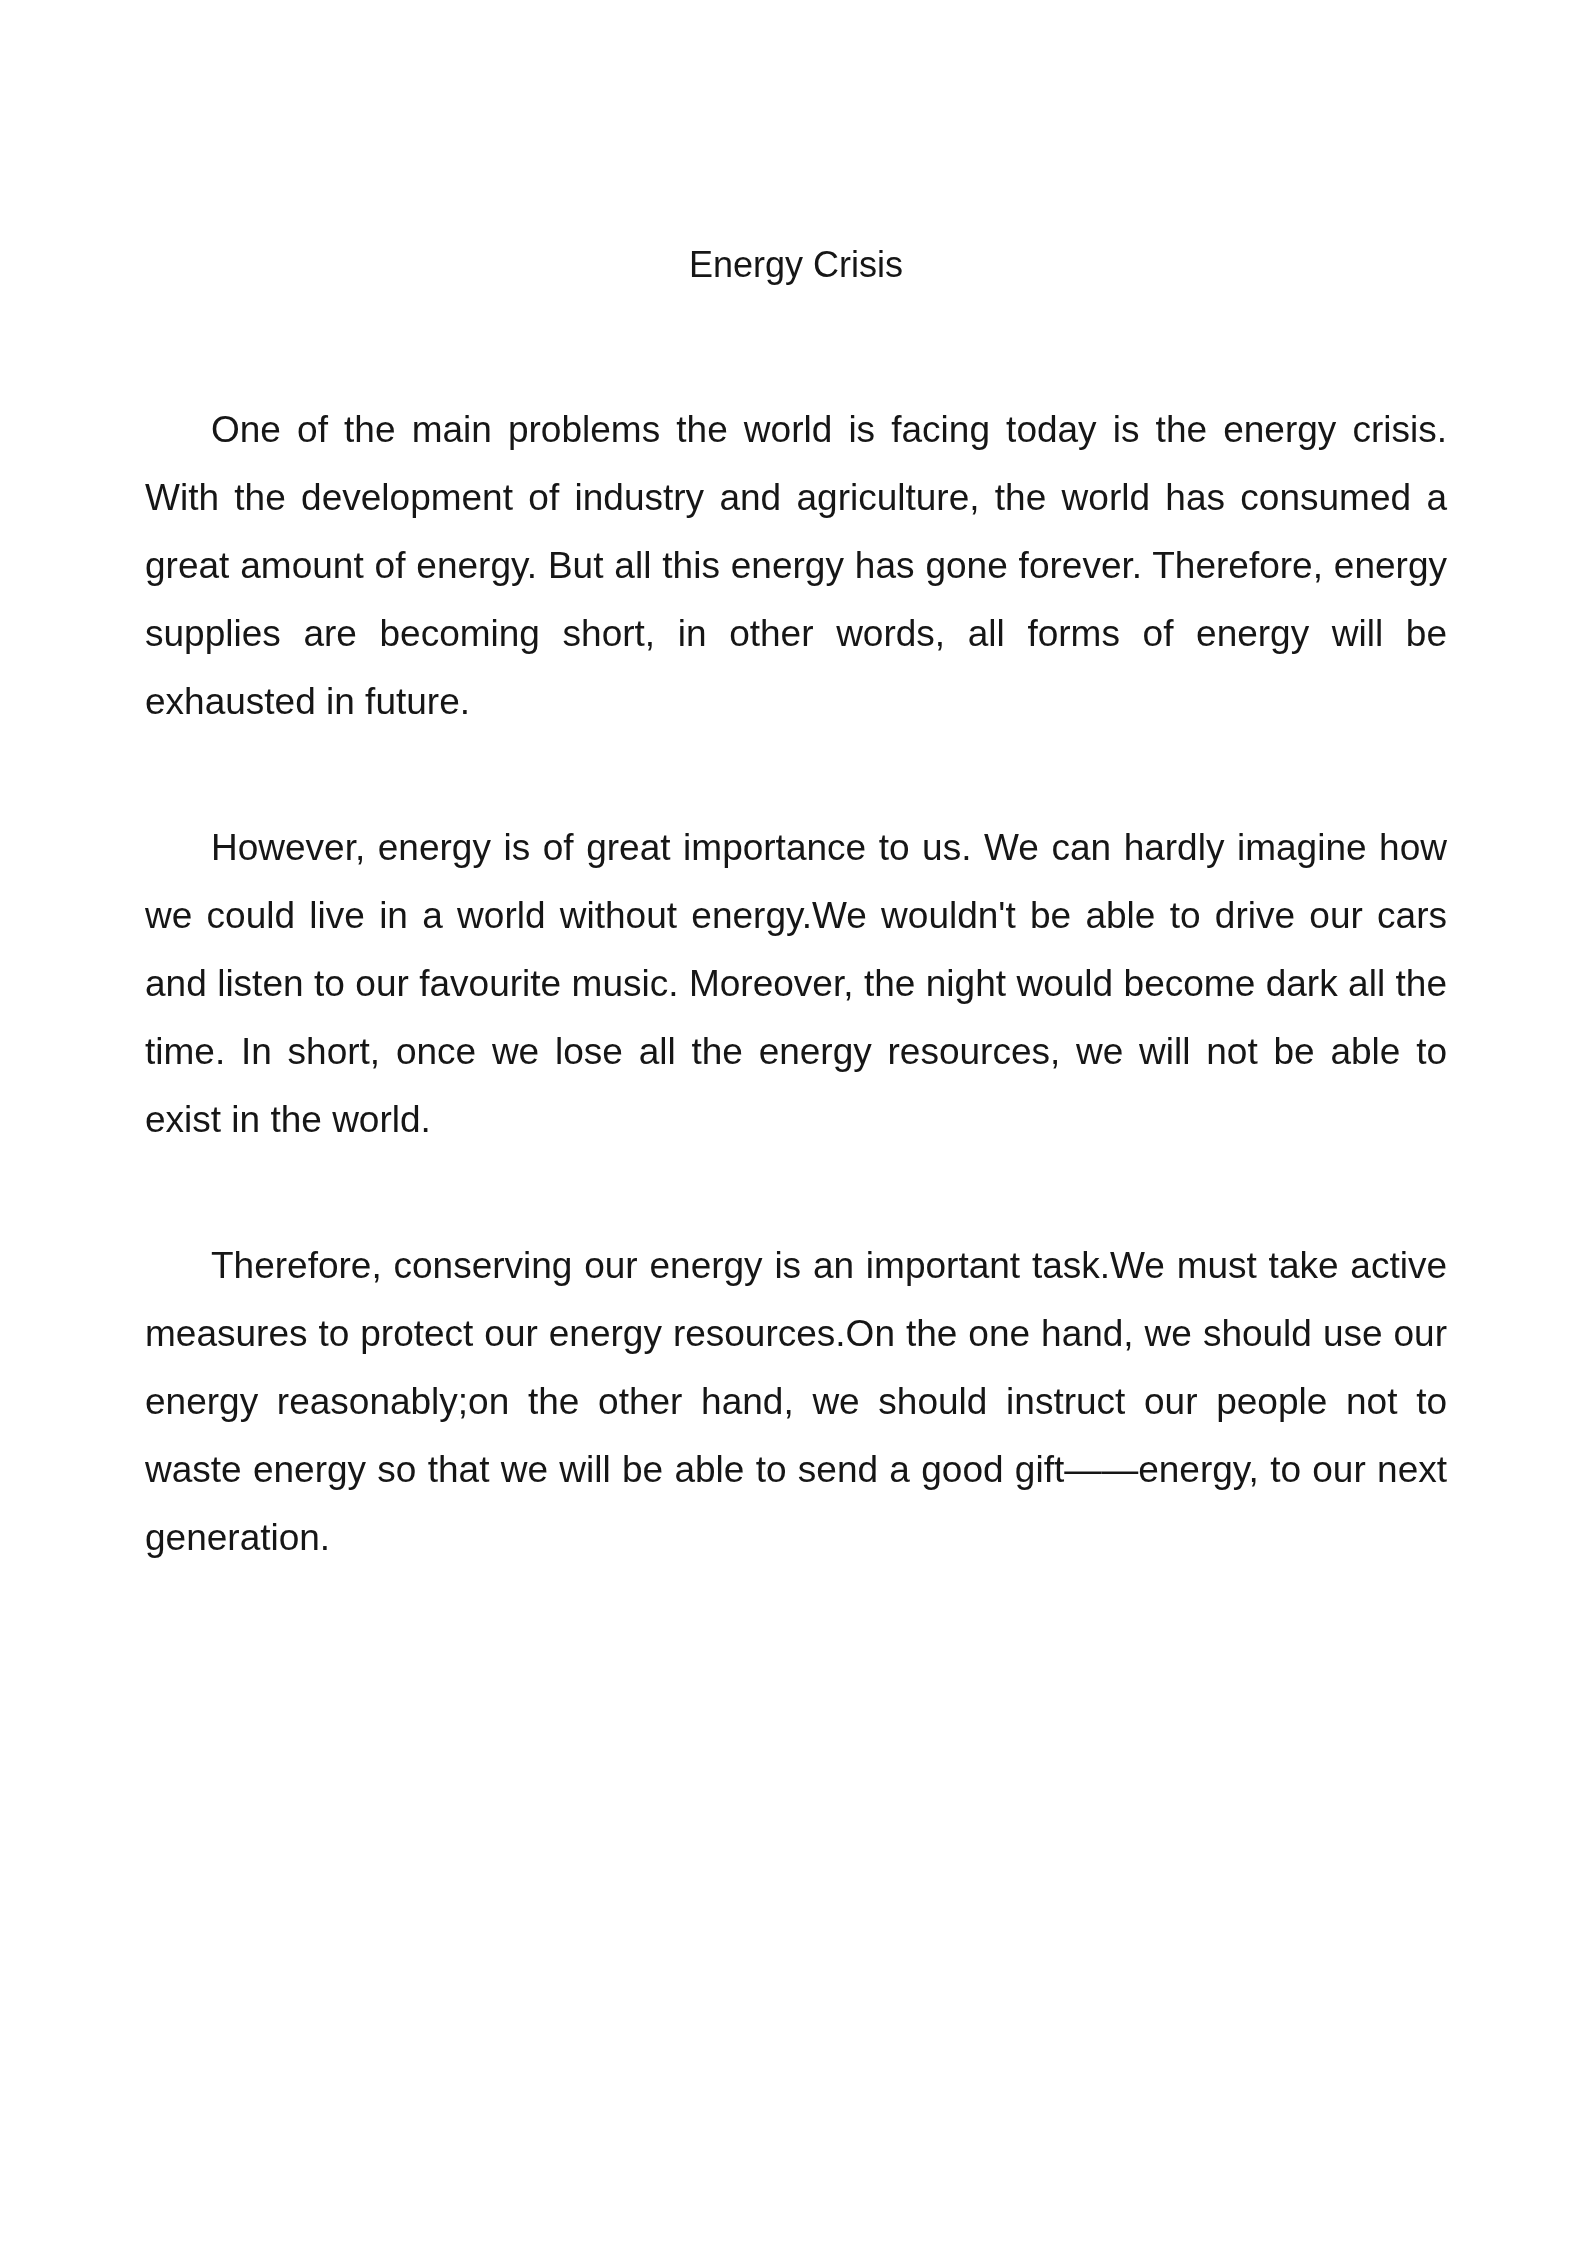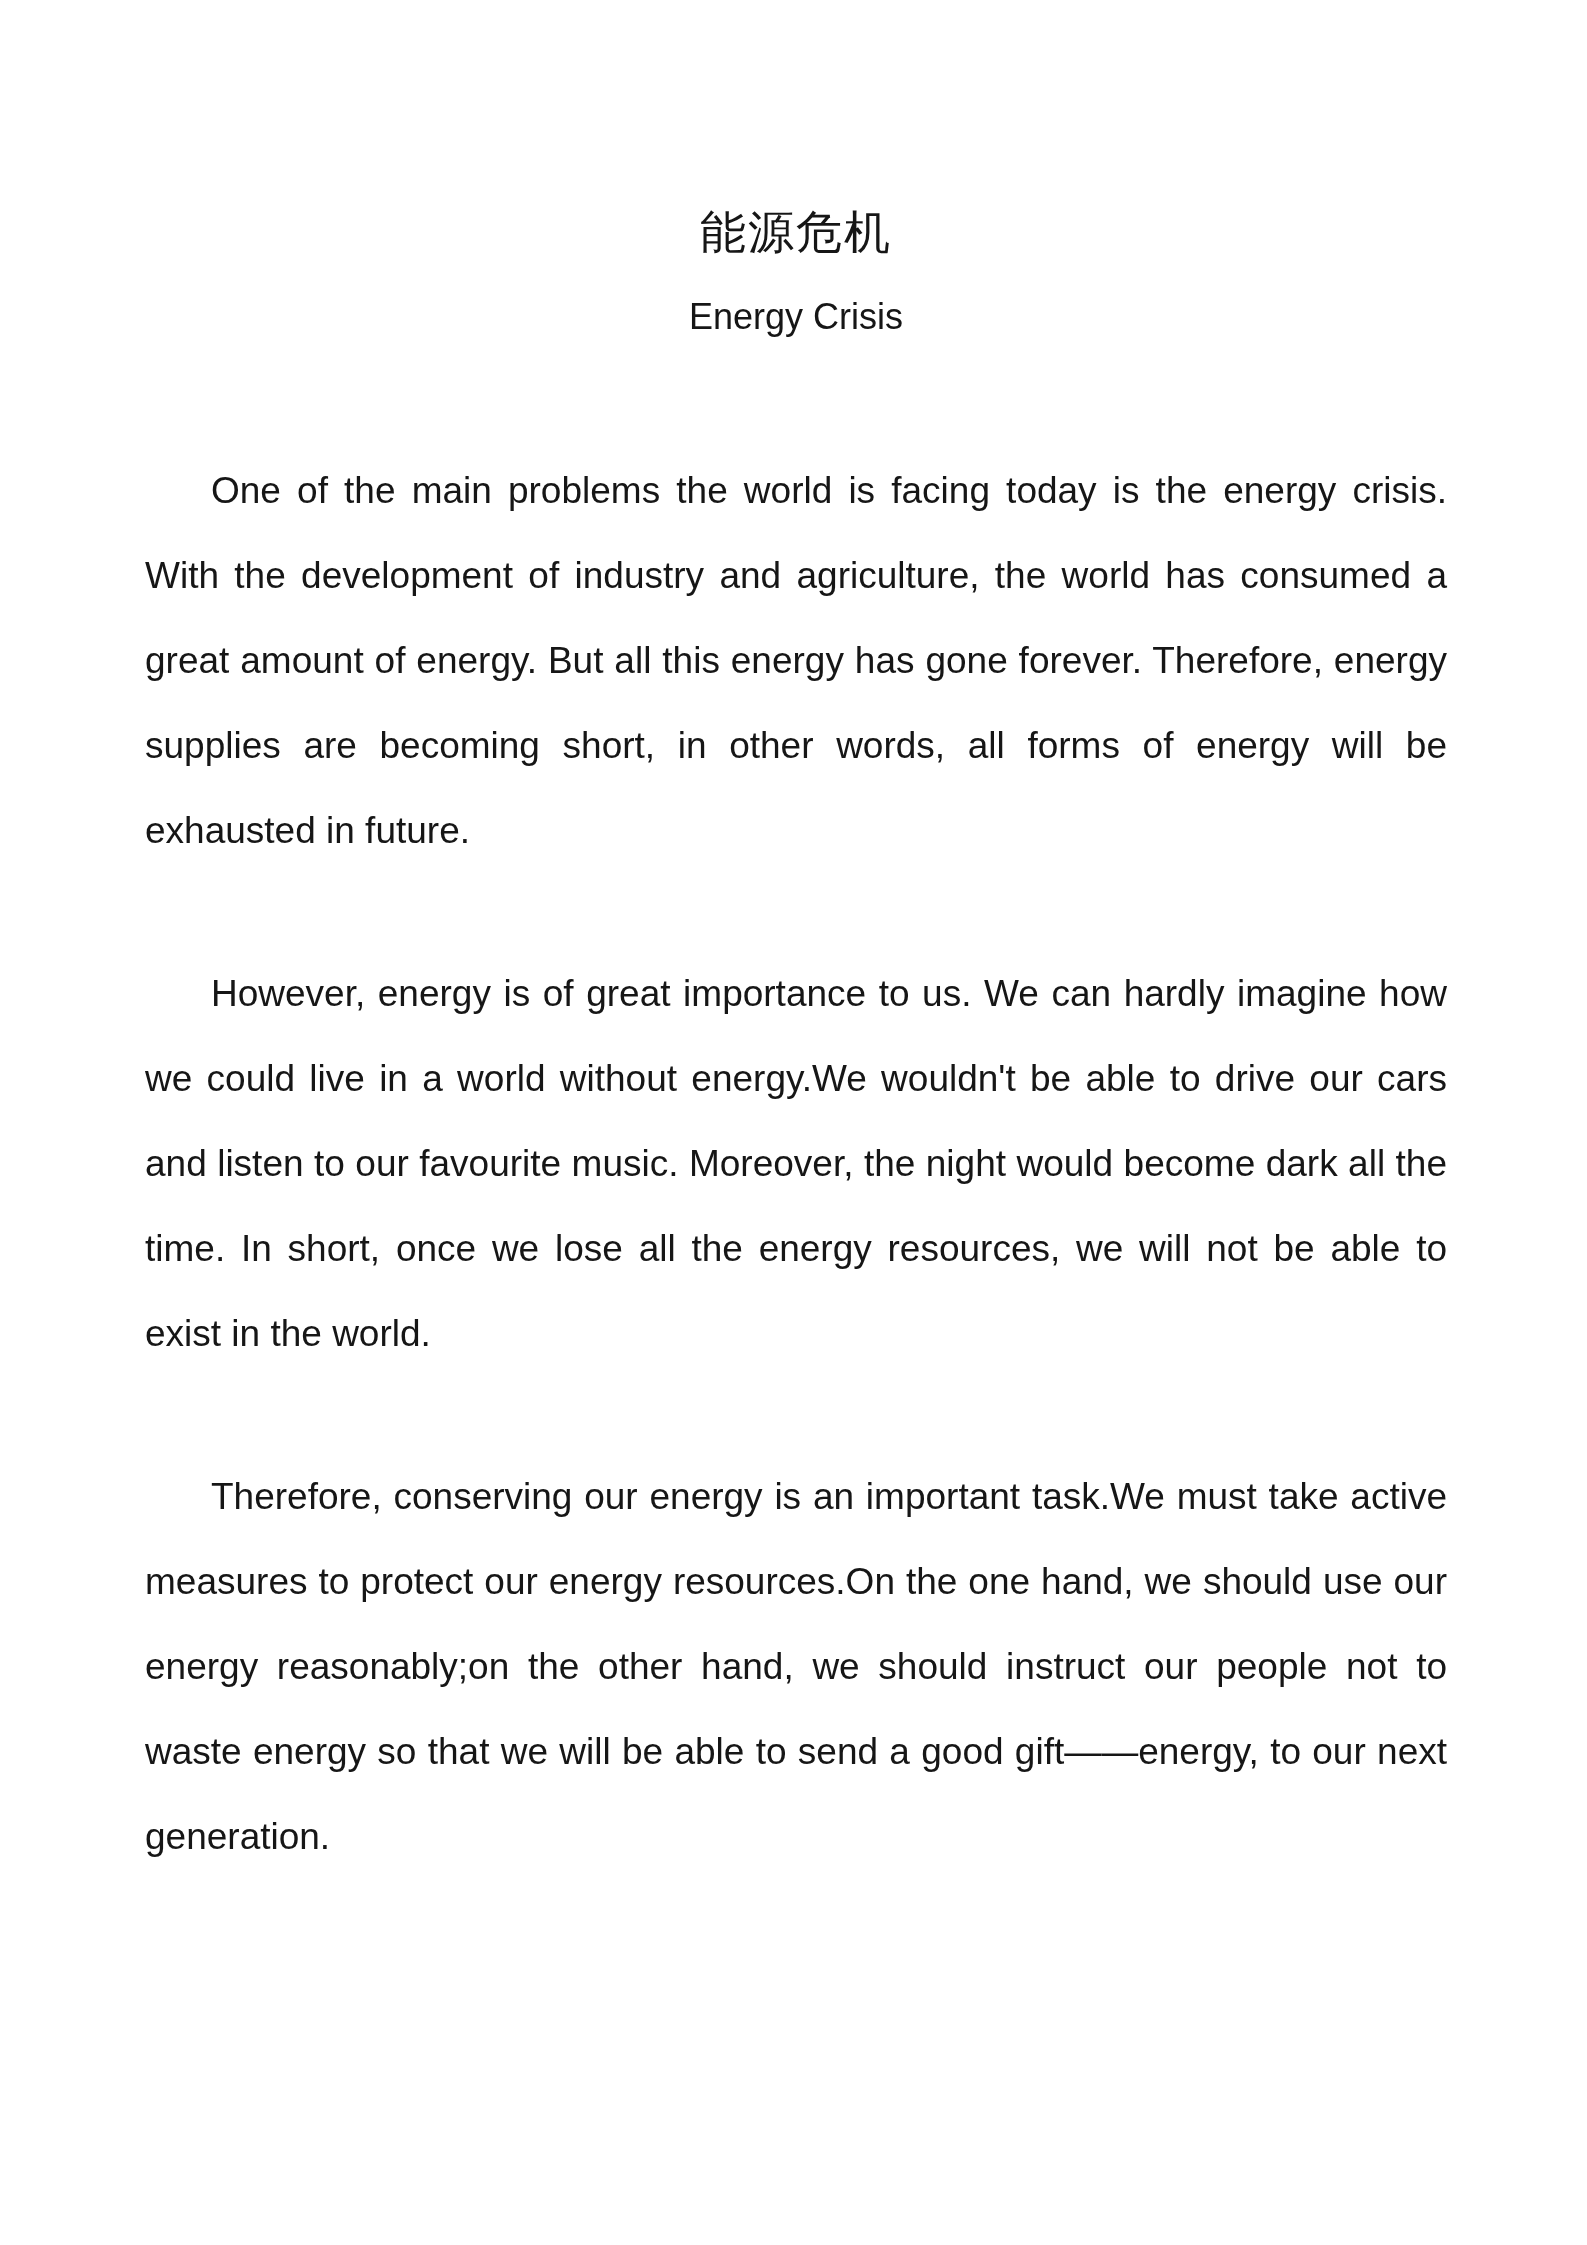--- a/index.html
+++ b/index.html
@@ -32,34 +32,33 @@
     font-size: 36px;
     line-height: 54px;
     font-weight: 400;
   }
   .body-text {
     margin-top: 104px;
   }
   .para {
     margin: 0 0 78px 0;
     font-size: 37px;
-    line-height: 85px;
+    line-height: 68px;
     text-align: justify;
     text-indent: 66px;
     font-weight: 400;
   }
   .para:last-child {
     margin-bottom: 0;
   }
 </style>
 </head>
 <body>
 
 <div class="page">
-  <h1 class="title-zh">能源危机</h1>
   <h2 class="title-en">Energy Crisis</h2>
 
   <div class="body-text">
     <p class="para">One of the main problems the world is facing today is the energy crisis. With the development of industry and agriculture, the world has consumed a great amount of energy. But all this energy has gone forever. Therefore, energy supplies are becoming short, in other words, all forms of energy will be exhausted in future.</p>
     <p class="para">However, energy is of great importance to us. We can hardly imagine how we could live in a world without energy.We wouldn't be able to drive our cars and listen to our favourite music. Moreover, the night would become dark all the time. In short, once we lose all the energy resources, we will not be able to exist in the world.</p>
     <p class="para">Therefore, conserving our energy is an important task.We must take active measures to protect our energy resources.On the one hand, we should use our energy reasonably;on the other hand, we should instruct our people not to waste energy so that we will be able to send a good gift——energy, to our next generation.</p>
   </div>
 </div>
 
 </body></html>

